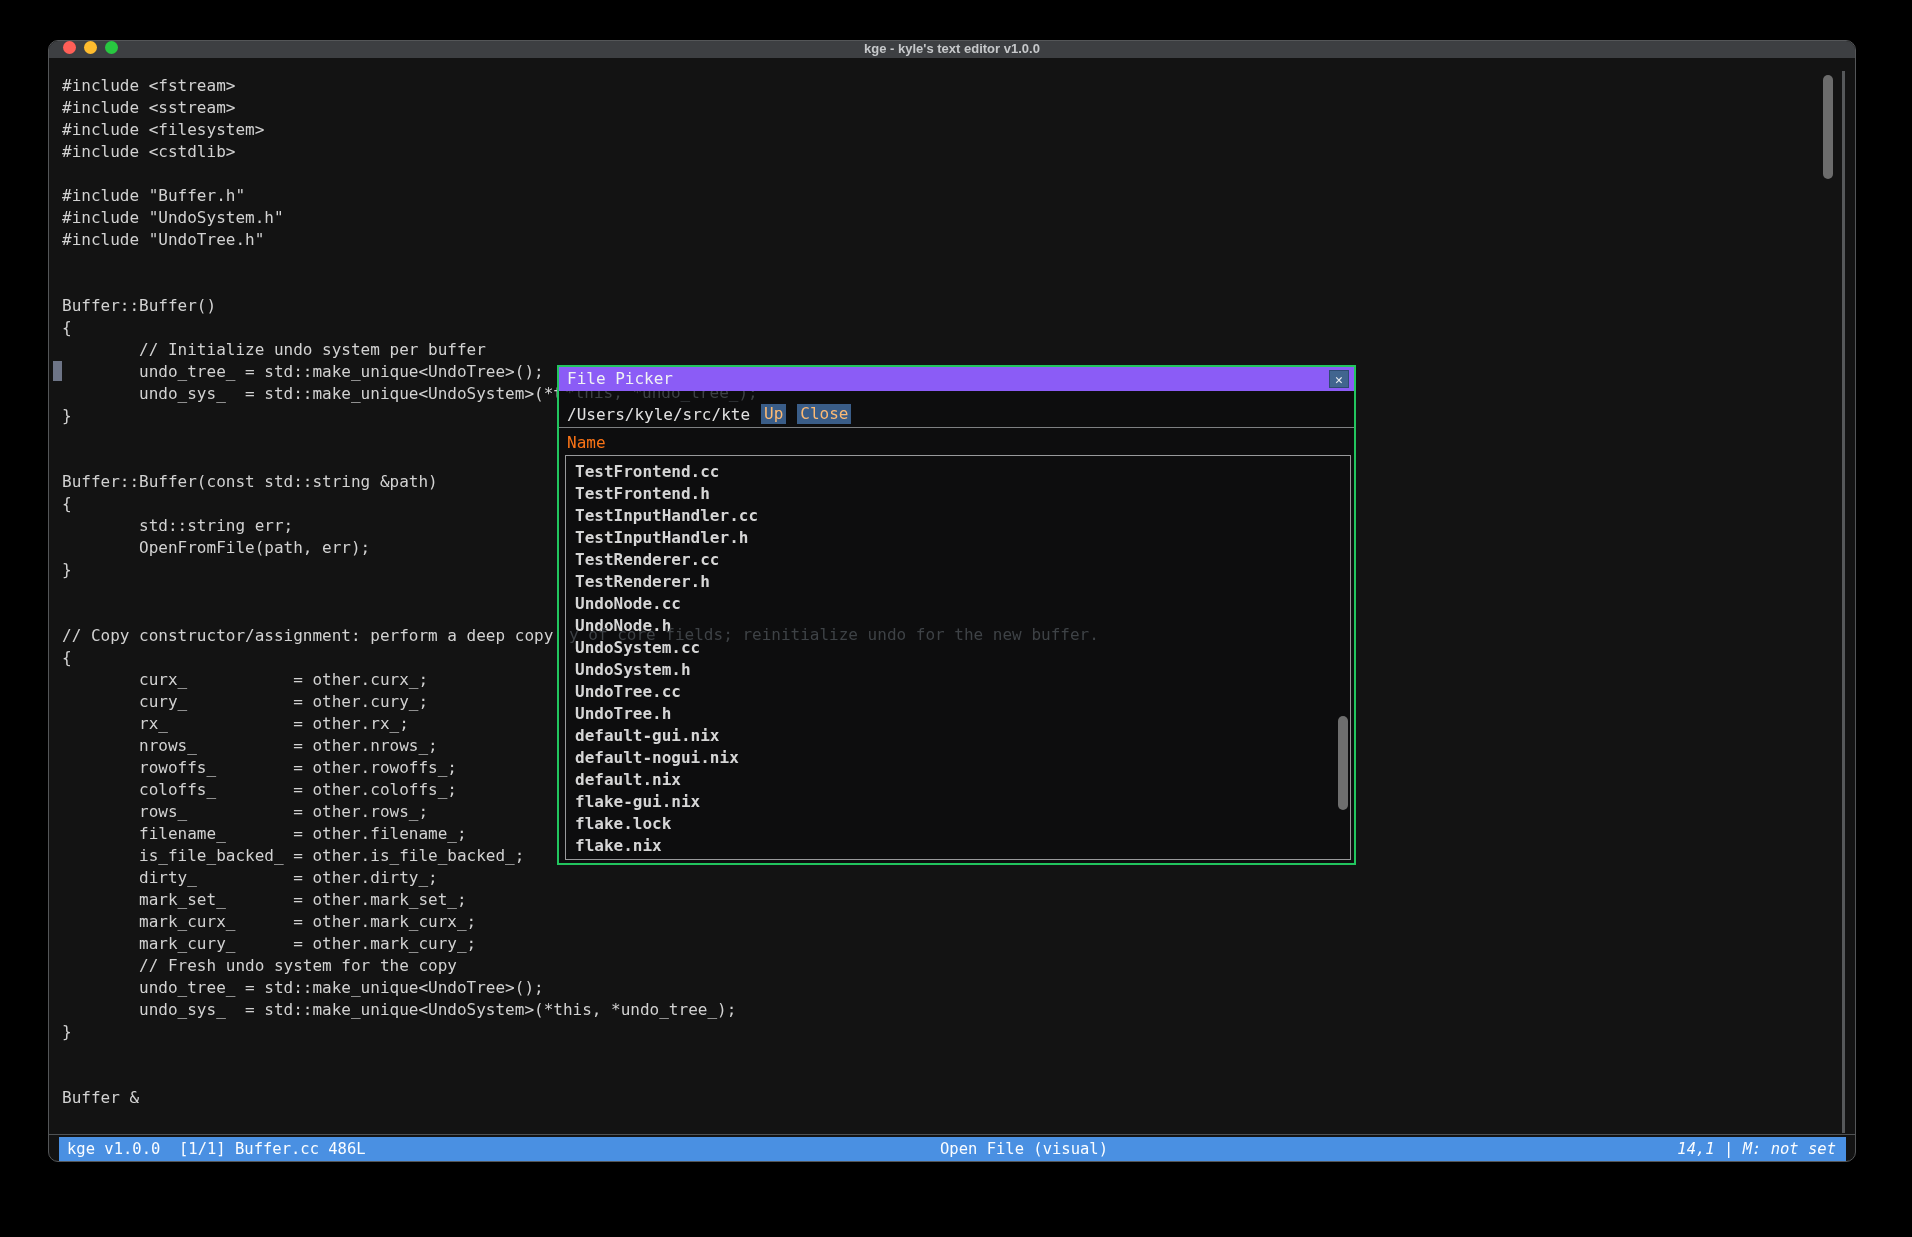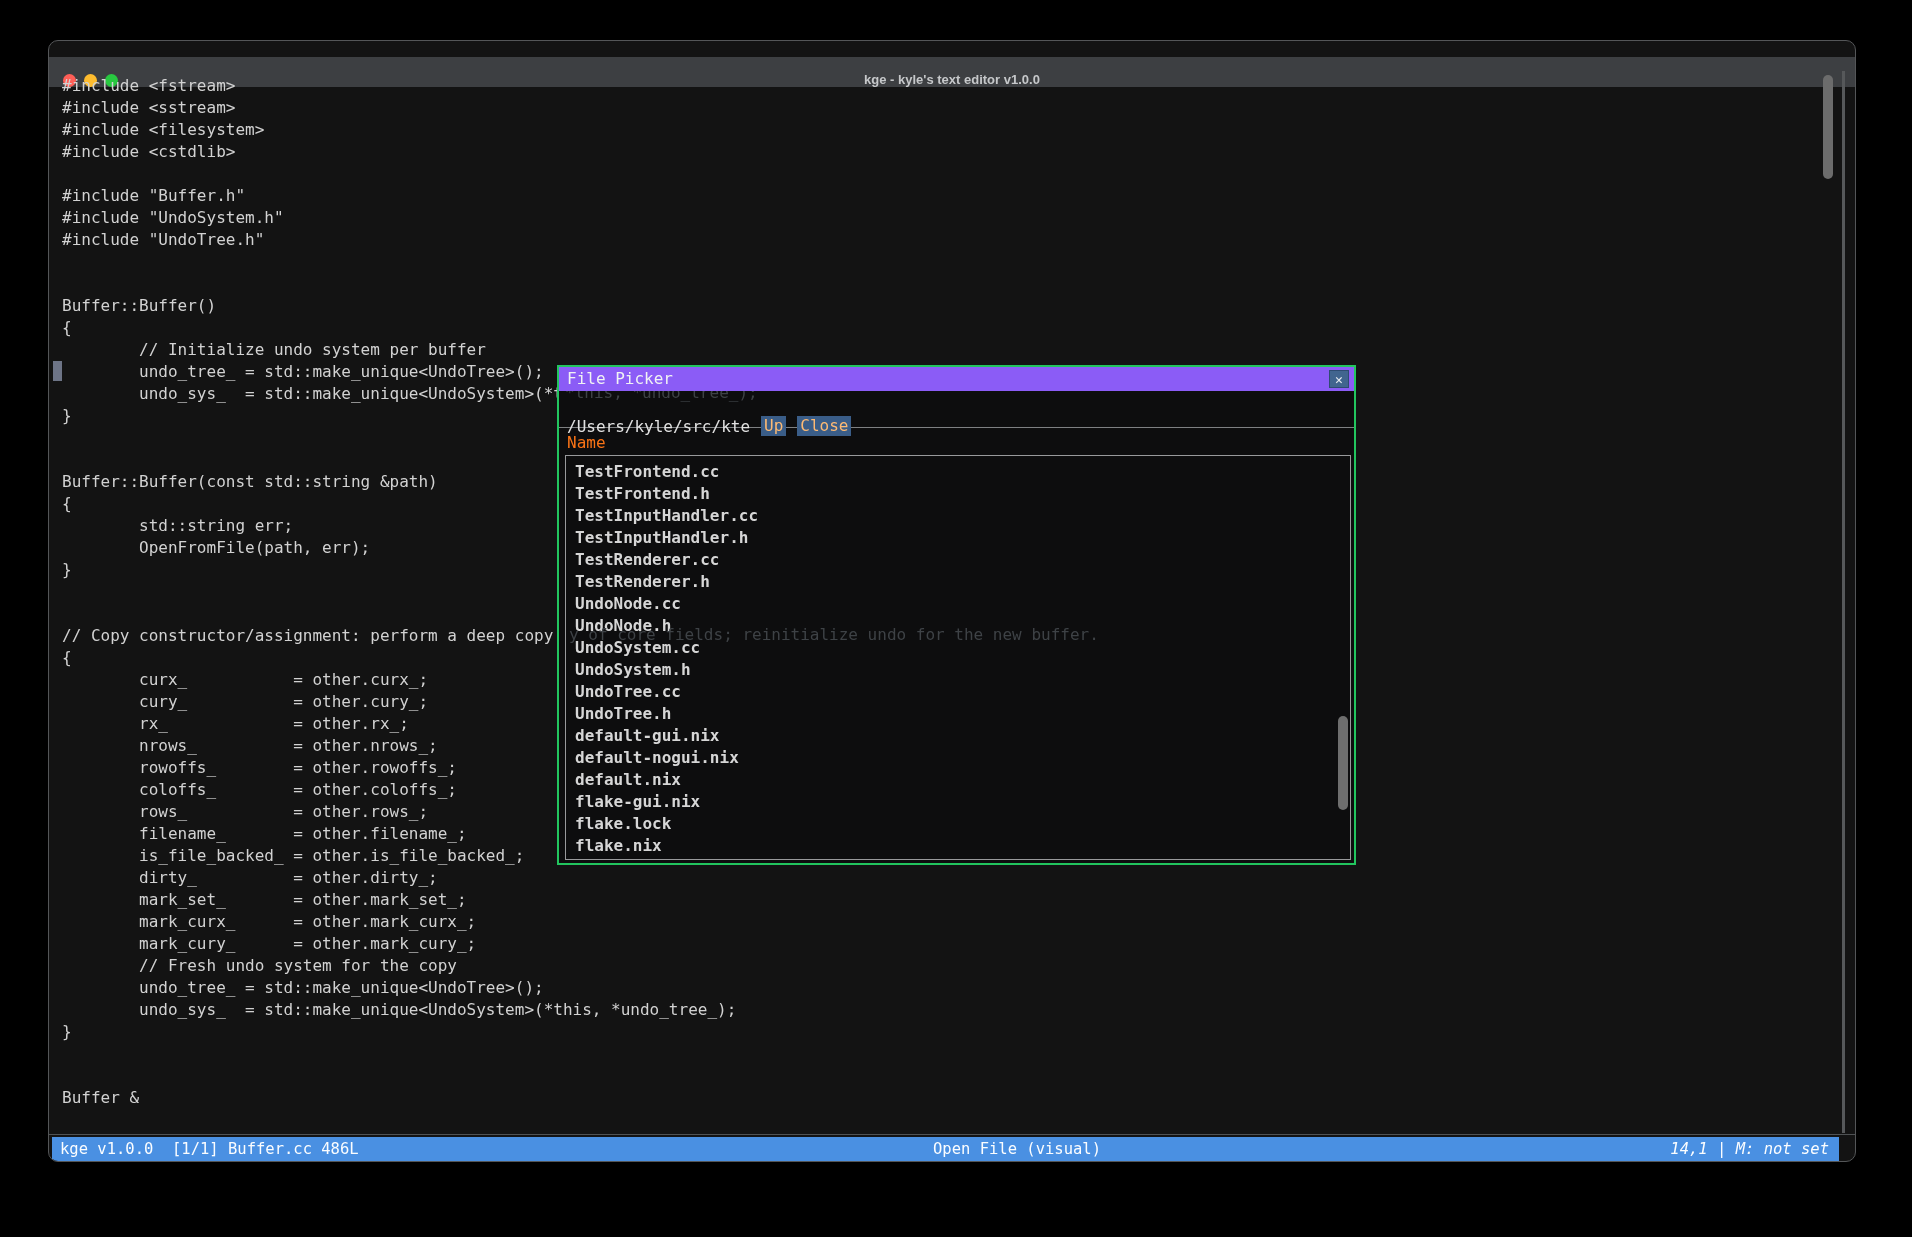--- a/index.html
+++ b/index.html
@@ -3,22 +3,22 @@
 <meta charset="utf-8">
 <style>
   html,body{margin:0;padding:0;background:#000;}
   body{width:1912px;height:1237px;position:relative;overflow:hidden;
        font-family:"DejaVu Sans Mono", monospace;}
 
   
   .window{position:absolute;left:48px;top:40px;width:1808px;height:1122px;
           background:#131313;border:1px solid #545658;border-radius:10px;
           overflow:hidden;box-sizing:border-box;}
-  .titlebar{position:absolute;left:0;top:16px;width:100%;height:30px;background:#3d3f42;
-            display:flex;align-items:flex-end;}
+  .titlebar{position:absolute;left:0;top:0;width:100%;height:17px;background:#3d3f42;
+            display:flex;align-items:flex-start;}
   .lights{display:flex;gap:8px;margin-left:14px;}
   .light{width:13px;height:13px;border-radius:50%;}
   .light.red{background:#ff5f57;}
   .light.yellow{background:#febc2e;}
   .light.green{background:#28c840;}
   .win-title{position:absolute;left:0;right:0;text-align:center;
              font-family:"Liberation Sans", sans-serif;font-size:13px;font-weight:bold;
              color:#c6c8ca;}
 
   
@@ -26,40 +26,40 @@
           border-bottom:1px solid #4f5254;padding:4px 0 0 13px;box-sizing:content-box;
           color:#d2d2d2;font-size:16px;line-height:22px;overflow:hidden;}
   .code-line{white-space:pre;min-height:22px;}
   .editor-cursor{position:absolute;left:4px;width:9px;height:20px;background:#6d7486;}
   .scroll-gutter-line{position:absolute;left:1793px;top:30px;width:3px;height:1062px;
                       background:#56585a;}
   .editor-scroll-thumb{position:absolute;left:1774px;top:34px;width:10px;height:104px;
                        background:#6c6c6c;border-radius:5px;}
 
   
-  .statusbar{position:absolute;left:3px;top:1096px;width:1787px;height:24px;
+  .statusbar{position:absolute;left:10px;top:1096px;width:1787px;height:24px;
              background:#4a90e2;color:#fbfdff;font-size:15.5px;line-height:24px;}
   .status-left{position:absolute;left:8px;white-space:pre;}
   .status-center{position:absolute;left:881px;white-space:pre;}
   .status-right{position:absolute;right:10px;white-space:pre;font-style:italic;}
 
   
   .dialog{position:absolute;left:508px;top:324px;width:799px;height:500px;
           background:#0d0d0e;border:2px solid #22c55e;box-sizing:border-box;z-index:5;}
   .dialog-titlebar{position:absolute;left:0;top:0;width:100%;height:24px;background:#8b5cf6;
                    color:#f0f2f4;font-size:16px;line-height:24px;z-index:3;}
   .dialog-title{margin-left:8px;}
   .dialog-x{position:absolute;right:5px;top:3px;width:20px;height:18px;background:#41658f;
             border:1px solid #2e4c72;color:#e9edf2;font-size:13px;line-height:17px;
             text-align:center;box-sizing:border-box;}
   .ghost{position:absolute;color:#3e4246;font-size:16px;white-space:pre;z-index:1;}
   .ghost1{left:6px;top:16px;}
   .ghost2{left:10px;top:258px;z-index:2;}
   .path-row{position:absolute;left:8px;top:36px;height:22px;display:flex;
-            align-items:center;z-index:2;margin-top:12px;}
+            align-items:center;z-index:2;}
   .dialog-path{color:#e2e2e2;font-size:16px;white-space:pre;}
   .dlg-btn{background:#3a5d88;color:#fdba74;font-size:16px;line-height:20px;
            padding:0 3px;margin-left:11px;border:none;
            font-family:"DejaVu Sans Mono", monospace;}
   .dialog-sep{position:absolute;left:0;top:60px;width:100%;height:1px;background:#7e8082;}
   .list-header{position:absolute;left:8px;top:66px;color:#f97316;font-size:16px;}
   .file-list{position:absolute;left:6px;top:88px;width:786px;height:405px;
              border:1px solid #98999b;box-sizing:border-box;padding:5px 0 0 9px;
              overflow:hidden;}
   .file-row{white-space:pre;min-height:22px;color:#d6d6d6;font-size:16px;line-height:22px;font-weight:bold;}

